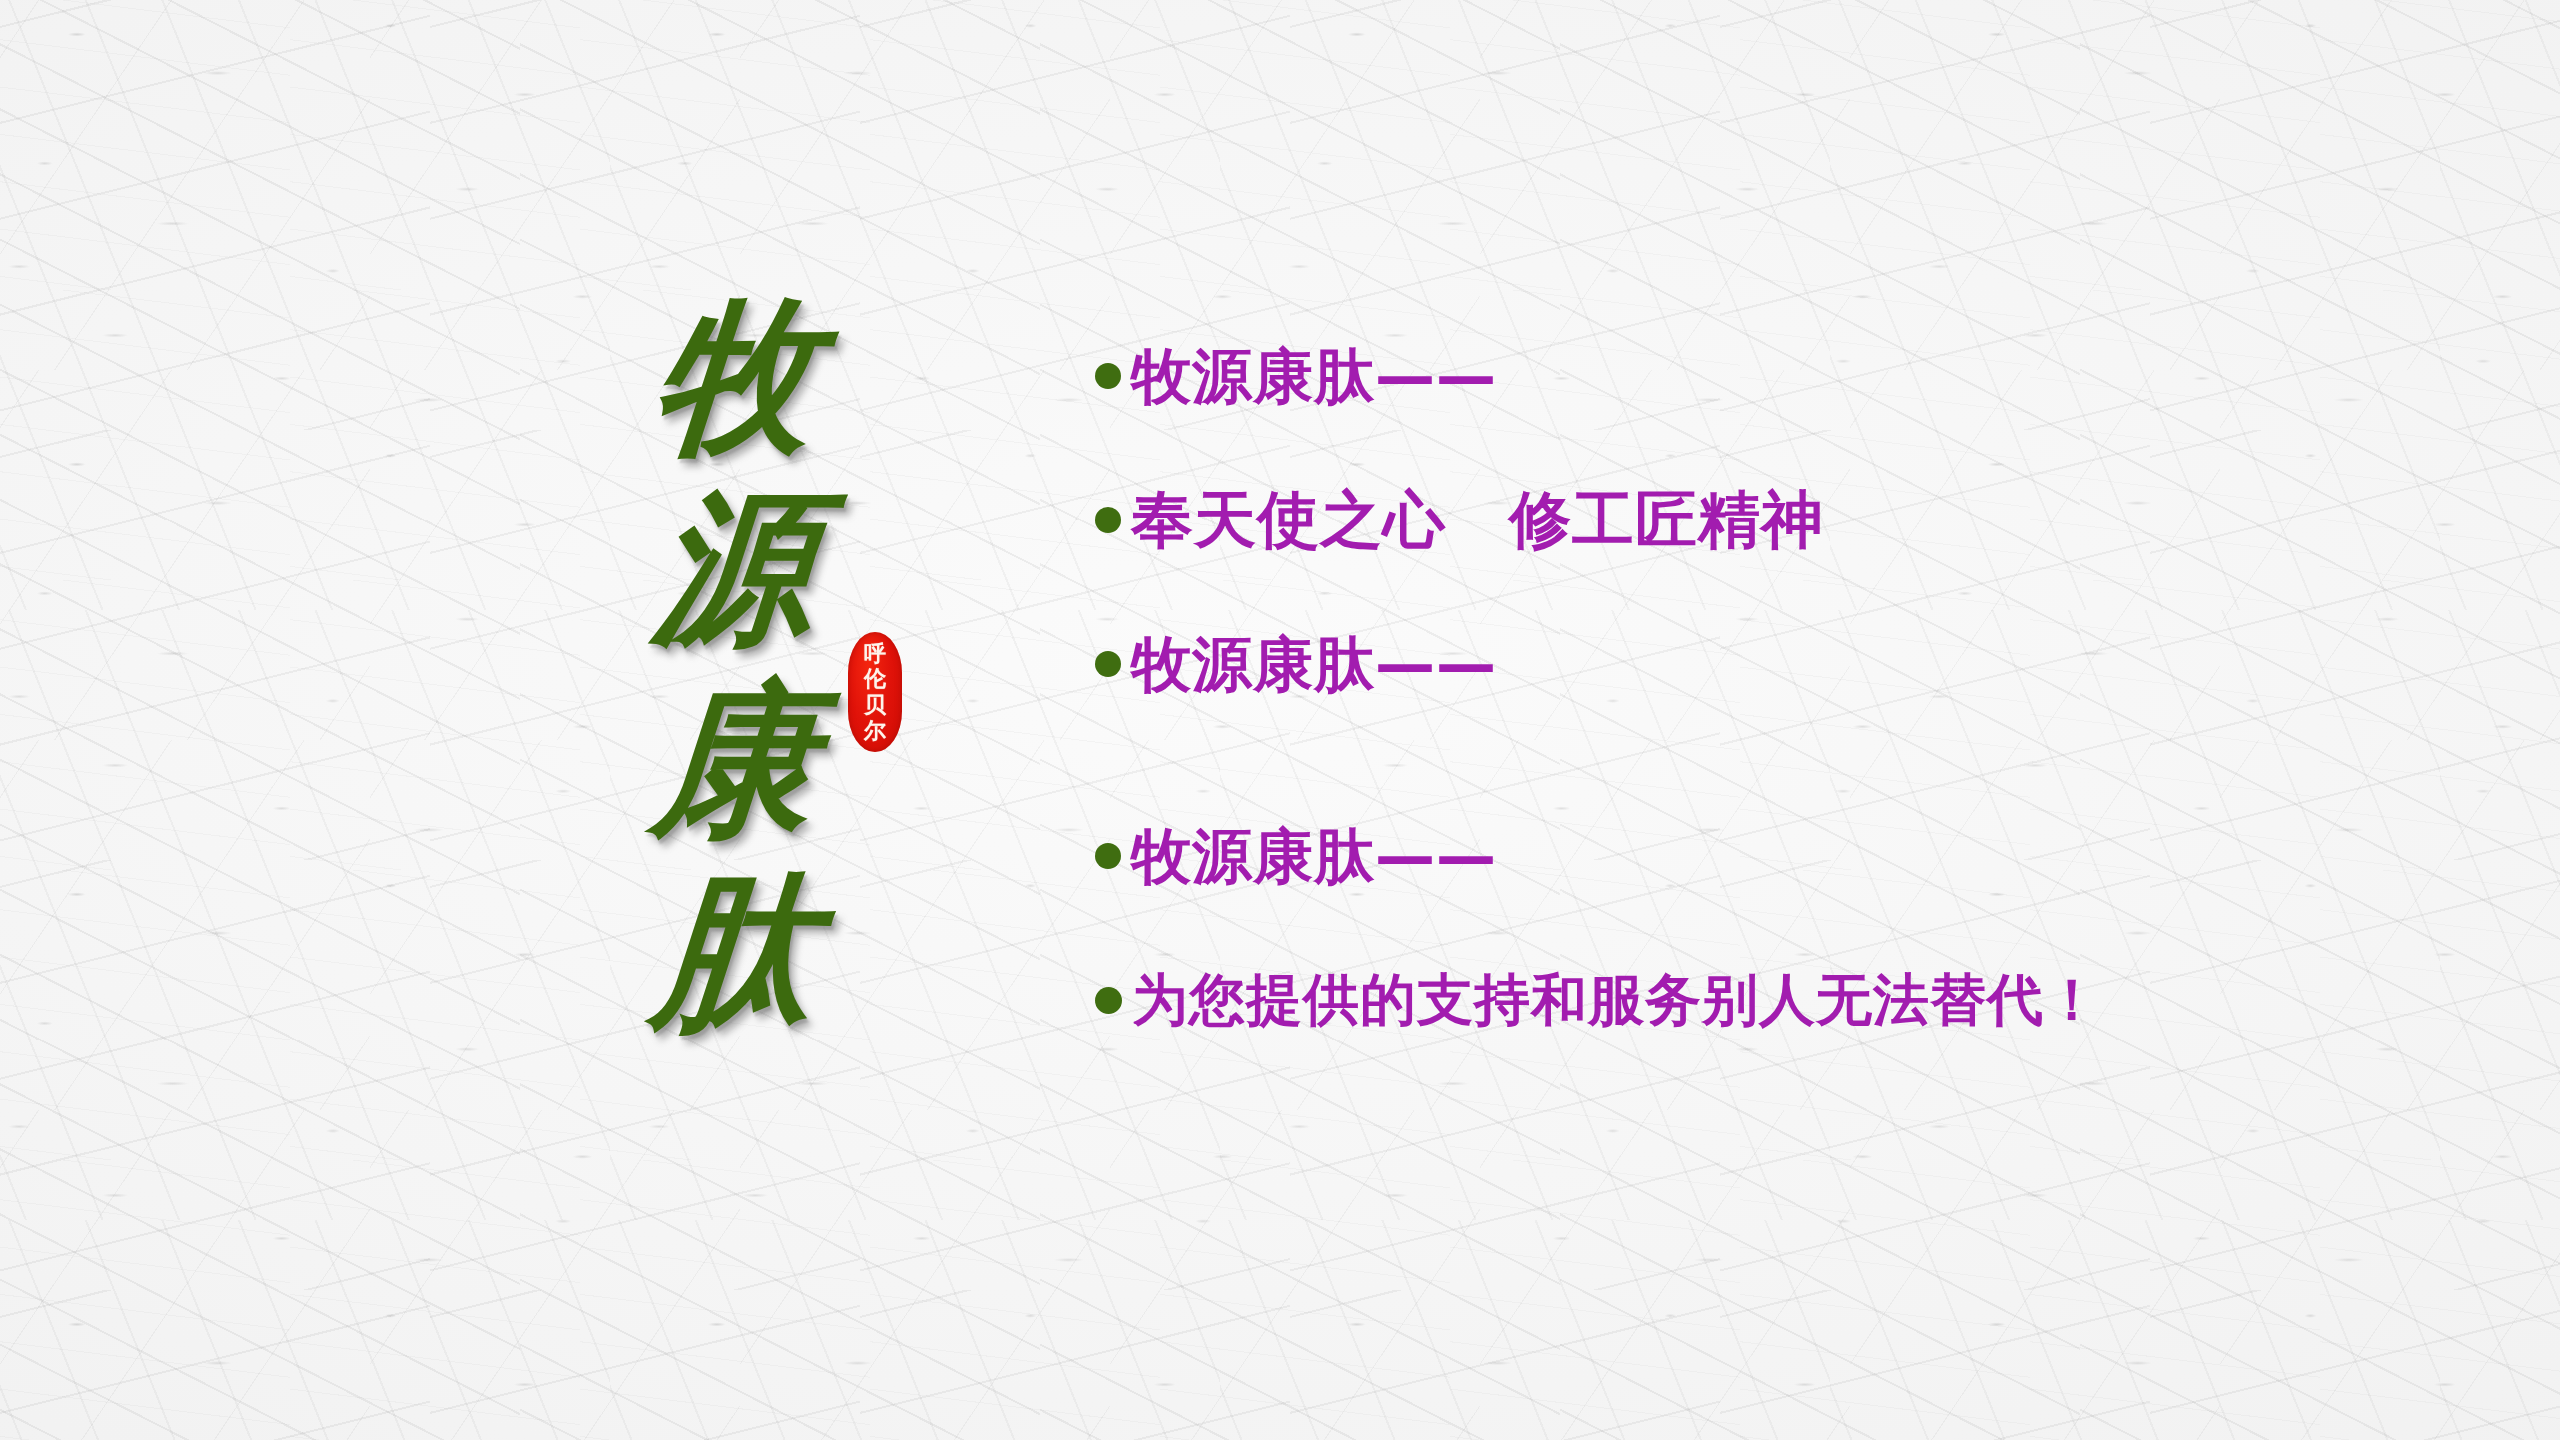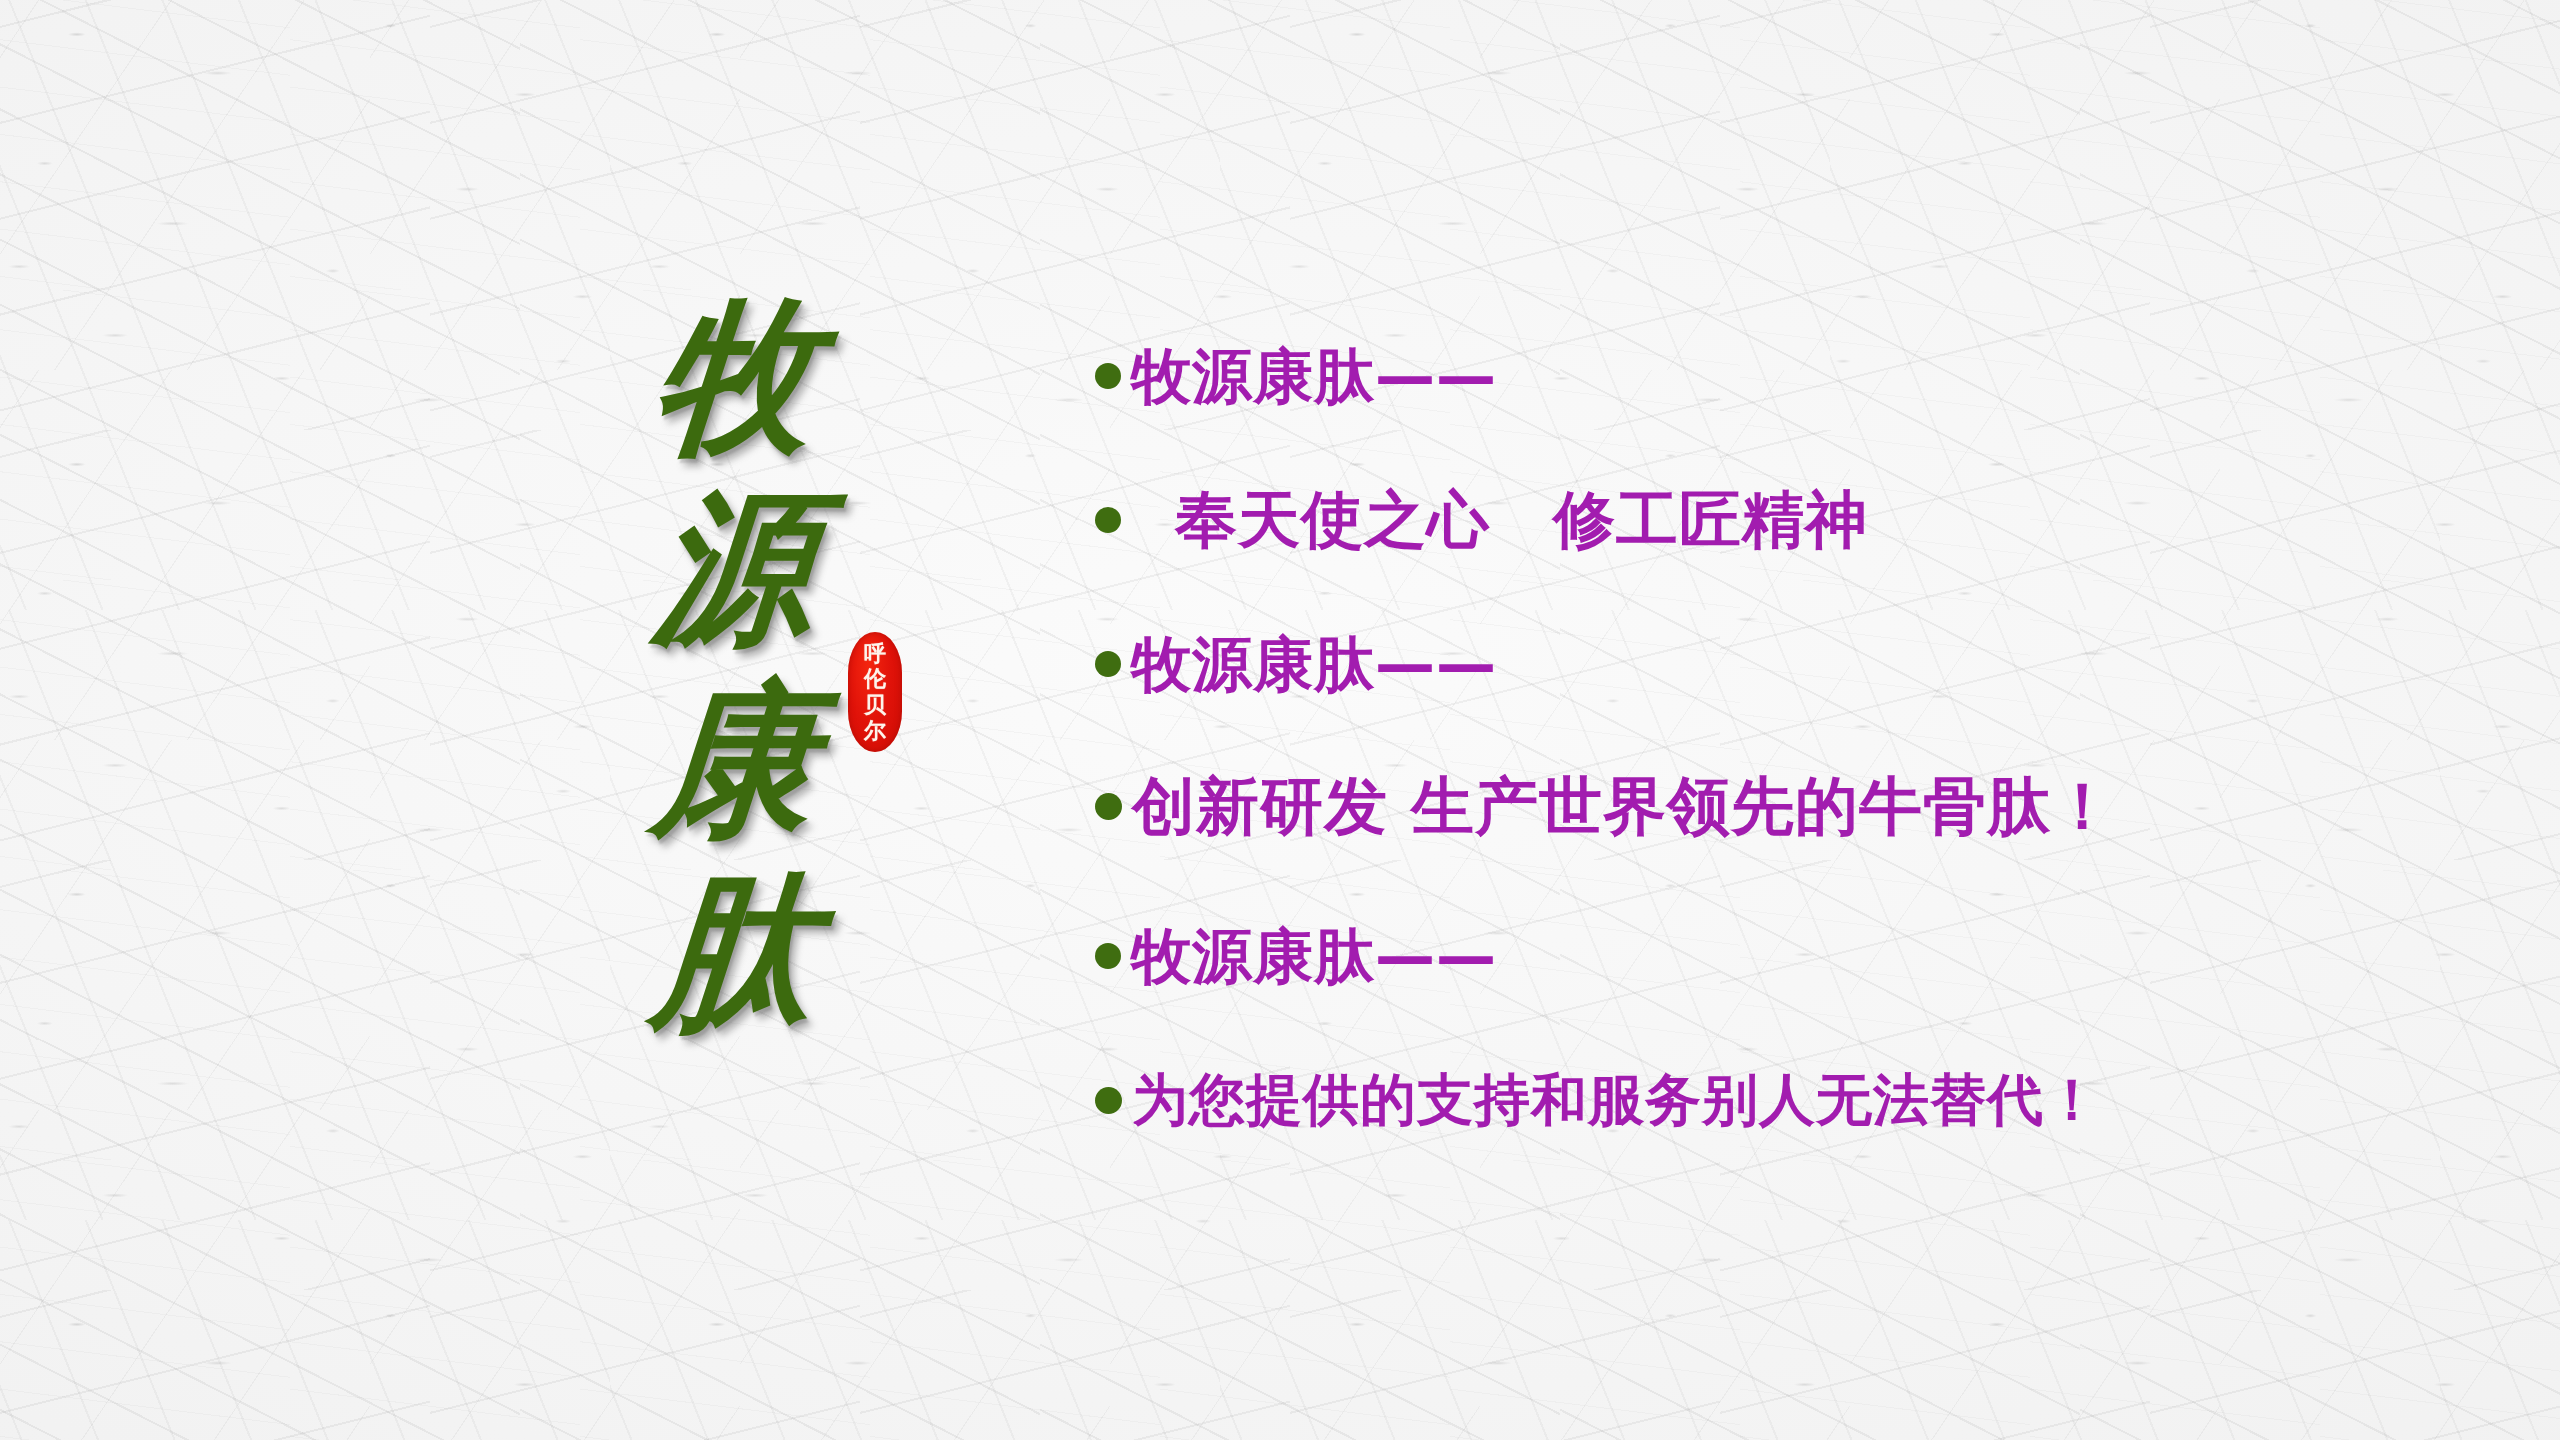--- a/index.html
+++ b/index.html
@@ -166,21 +166,21 @@
   .bullet-text {
     font-family: "DejaVu Sans", "Liberation Sans", sans-serif;
     font-weight: 700;
     color: #a21caf;
     letter-spacing: 1px;
     line-height: 1;
   }
 
   
   .row-1 { height: 92px; }
-  .row-2 { height: 92px; gap: 44px; }
+  .row-2 { height: 92px; }
   .row-3 { height: 92px; }
   .row-4 { height: 100px; }
   .row-5 { height: 96px; }
   .row-6 { height: 100px; }
 
   .row-1 .bullet-text,
   .row-3 .bullet-text,
   .row-5 .bullet-text { font-size: 60px; }
   .row-2 .bullet-text { font-size: 62px; }
   .row-4 .bullet-text { font-size: 63px; }
@@ -230,24 +230,20 @@
       <span class="bullet-text">奉天使之心　修工匠精神</span>
     </div>
     <div class="spacer-2"></div>
 
     <div class="bullet-row row-3">
       <span class="bullet-dot"></span>
       <span class="bullet-text">牧源康肽——</span>
     </div>
     <div class="spacer-3"></div>
 
-    <div class="bullet-row row-4">
-      <span class="bullet-dot"></span>
-      <span class="bullet-text">创新研发 生产世界领先的牛骨肽！</span>
-    </div>
     <div class="spacer-4"></div>
 
     <div class="bullet-row row-5">
       <span class="bullet-dot"></span>
       <span class="bullet-text">牧源康肽——</span>
     </div>
     <div class="spacer-5"></div>
 
     <div class="bullet-row row-6">
       <span class="bullet-dot"></span>

